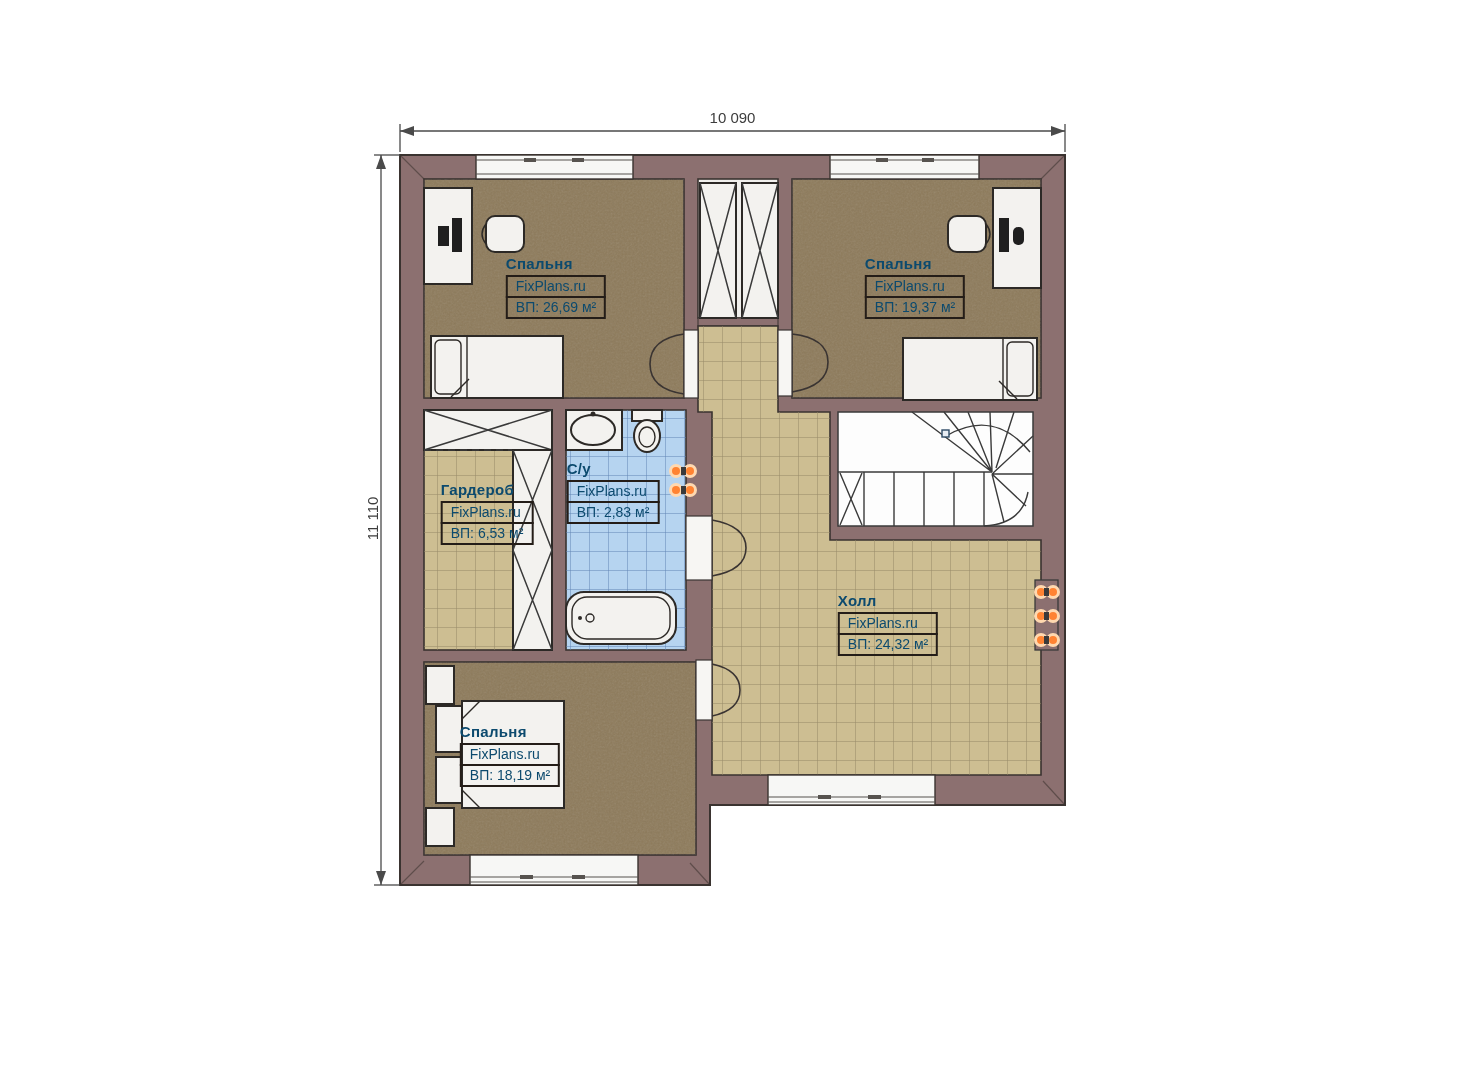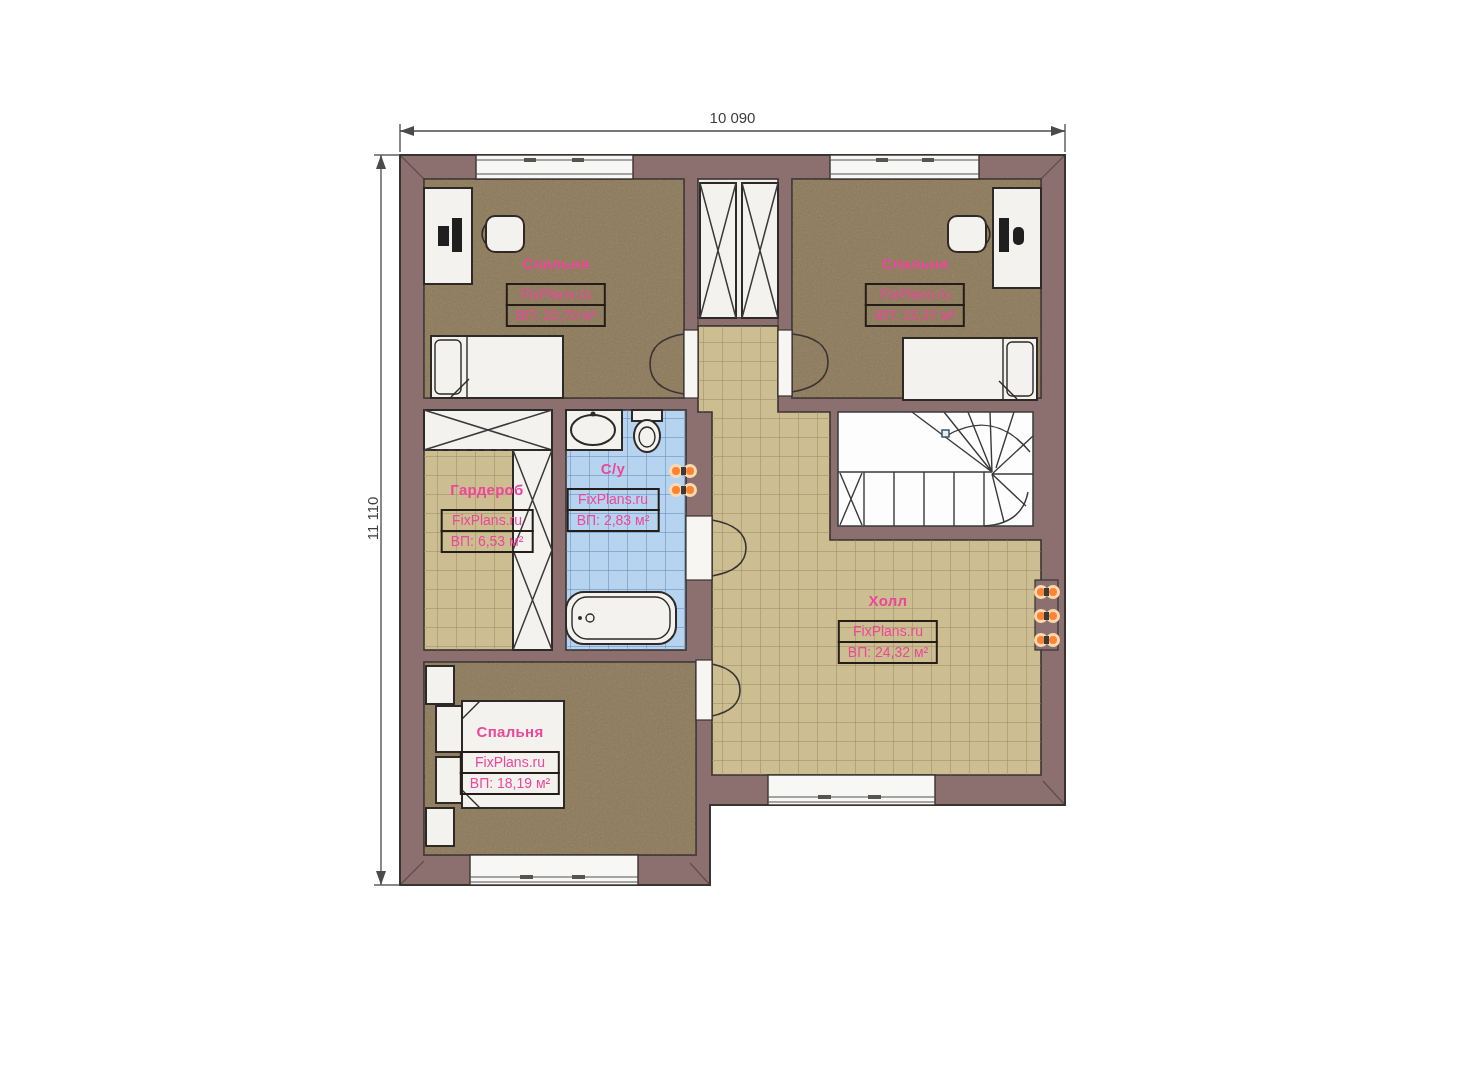--- a/index.html
+++ b/index.html
@@ -4,29 +4,29 @@
 <style>
   html,body{margin:0;padding:0;background:#ffffff;}
   .stage{
     position:relative;width:1169px;height:1080px;background:#ffffff;overflow:hidden;
     font-family:"Liberation Sans","DejaVu Sans",sans-serif;
     padding-left:16px;
   }
   .stage svg{position:absolute;left:0;top:0;}
   
   .room-label{
-    position:absolute;transform:translateX(-50%);text-align:center;
-    color:#ec4899;z-index:5;white-space:nowrap;
+    position:absolute;transform:translateX(-50%);
+    color:#0c4a6e;z-index:5;white-space:nowrap;
   }
   .rl-name{font-weight:bold;font-size:15px;letter-spacing:.3px;margin-bottom:3px;}
   .rl-box{
     display:block;border:2px solid #241d18;padding:1px 8px;font-size:14px;
     line-height:17px;margin-top:-2px;background:transparent;
   }
-  .rl-box.first{margin-top:8px;}
+  .rl-box.first{margin-top:0;}
   .rl-boxes{display:inline-block;}
   
   .dim-label{position:absolute;font-size:15px;color:#3d3d3d;z-index:5;}
   .dim-top-label{left:400px;top:109px;width:665px;text-align:center;}
   .dim-left-label{left:312px;top:510px;width:120px;text-align:center;transform:rotate(-90deg);}
   
   .wall-line{stroke:#3a3330;stroke-width:2;}
   .floor-edge{stroke:#3a3330;stroke-width:1.6;fill-opacity:1;}
   .furn{fill:#f3f2ef;stroke:#2c2926;stroke-width:2;}
   .furn-thin{fill:none;stroke:#2c2926;stroke-width:1.4;}
@@ -293,21 +293,21 @@
   </g>
 </svg>
 
 <div class="dim-label dim-top-label">10 090</div>
 <div class="dim-label dim-left-label">11 110</div>
 
 <div class="room-label" style="left:556px;top:255px;">
   <div class="rl-name">Спальня</div>
   <div class="rl-boxes">
     <div class="rl-box first">FixPlans.ru</div>
-    <div class="rl-box">ВП: 20,70 м²</div>
+    <div class="rl-box">ВП: 26,69 м²</div>
   </div>
 </div>
 
 <div class="room-label" style="left:915px;top:255px;">
   <div class="rl-name">Спальня</div>
   <div class="rl-boxes">
     <div class="rl-box first">FixPlans.ru</div>
     <div class="rl-box">ВП: 19,37 м²</div>
   </div>
 </div>

